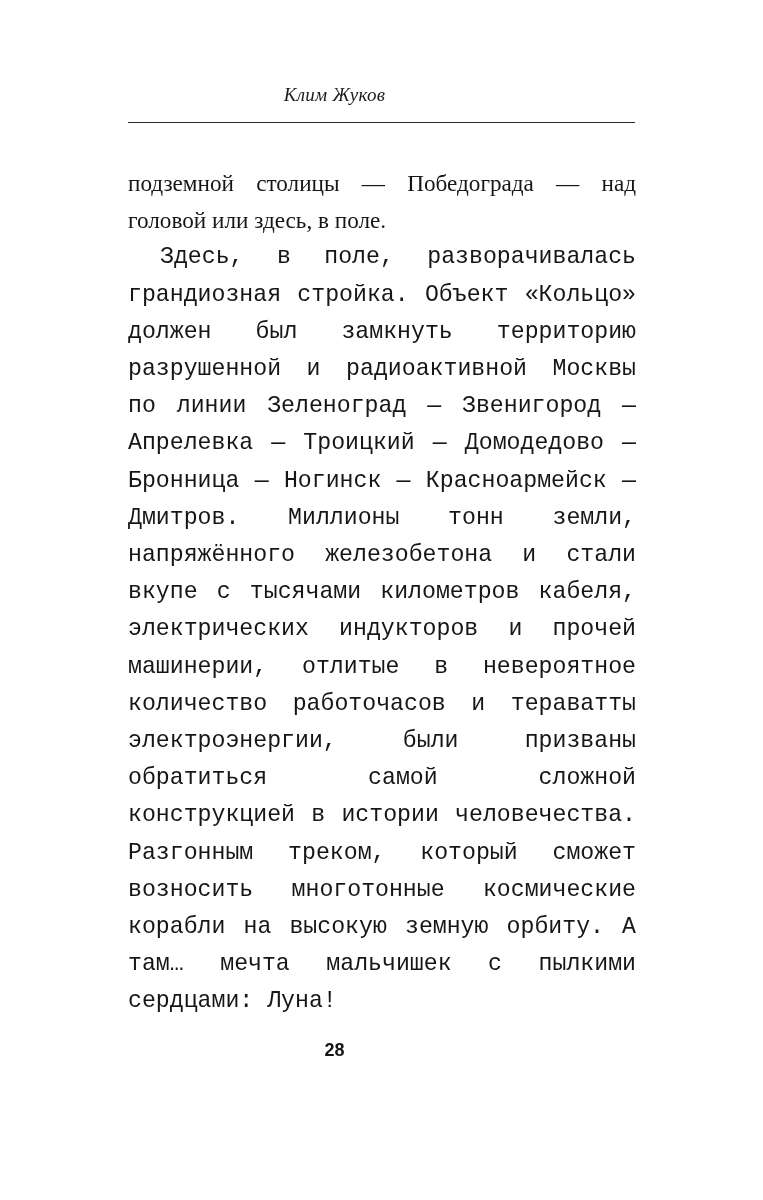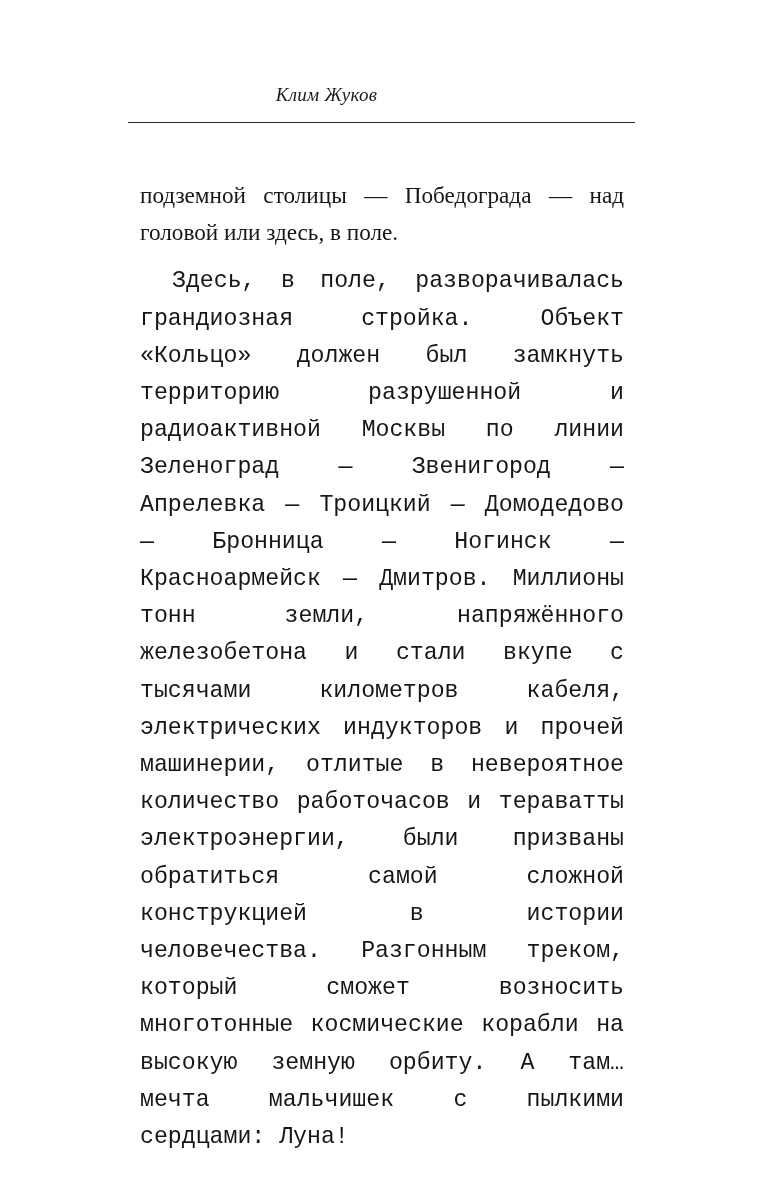--- a/index.html
+++ b/index.html
@@ -8,20 +8,21 @@
     background: #ffffff;
   }
   .page {
     position: relative;
     width: 653px;
     height: 1200px;
     background: #ffffff;
     overflow: hidden;
     font-family: "Liberation Serif", "DejaVu Serif", serif;
     color: #1b1b1b;
+    padding-left: 16px;
   }
   .running-head {
     position: absolute;
     top: 84px;
     left: 0;
     width: 100%;
     text-align: center;
     font-family: "Liberation Serif", "DejaVu Serif", serif;
     font-style: italic;
     font-size: 19px;
@@ -42,21 +43,21 @@
     left: 128px;
     width: 508px;
     font-size: 23.2px;
     line-height: 37.2px;
     text-align: justify;
     text-justify: inter-word;
     hyphens: manual;
     color: #161616;
   }
   .textblock p {
-    margin: 12px;
+    margin: 0;
   }
   .textblock p.indent {
     text-indent: 32px;
     font-family: Liberation Mono, monospace;
   }
   .folio {
     position: absolute;
     top: 1040px;
     left: 0;
     width: 100%;
@@ -74,14 +75,15 @@
 
   <div class="running-head">Клим Жуков</div>
 
   <div class="head-rule"></div>
 
   <div class="textblock">
     <p>подземной столицы — Победограда — над головой или здесь, в поле.</p>
     <p class="indent">Здесь, в поле, разворачивалась грандиозная стройка. Объект «Кольцо» должен был замкнуть территорию разрушенной и радиоактивной Москвы по линии Зеленоград — Звенигород — Апрелевка — Троицкий — Домодедово — Бронница — Ногинск — Красноармейск — Дмитров. Миллионы тонн земли, напряжённого железобетона и стали вкупе с тысячами километров кабеля, электрических индукторов и прочей машинерии, отлитые в невероятное количество работочасов и тераватты электроэнергии, были призваны обратиться самой сложной конструкцией в истории человечества. Разгонным треком, который сможет возносить многотонные космические корабли на высокую земную орбиту. А там… мечта мальчишек с пылкими сердцами: Луна!</p>
   </div>
 
+  <div class="folio">28</div>
 
 </div>
 
 </body></html>

